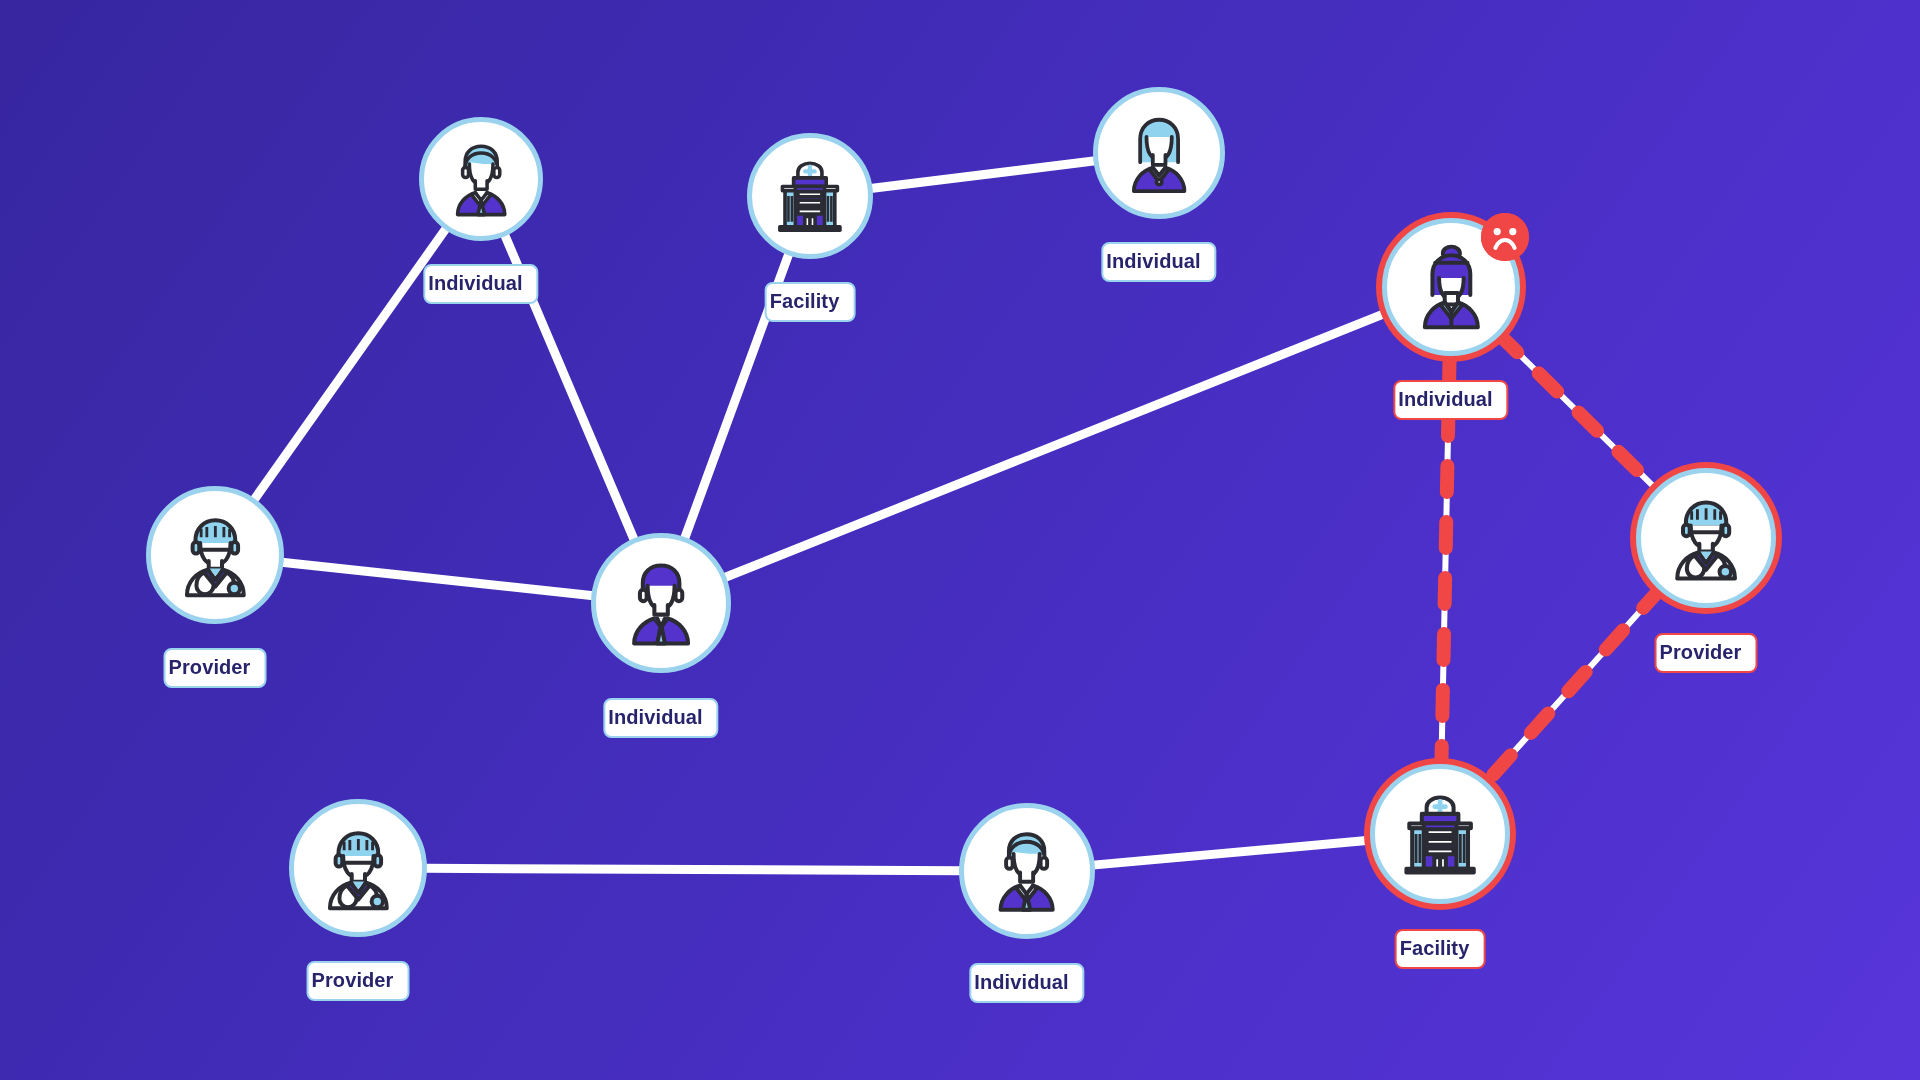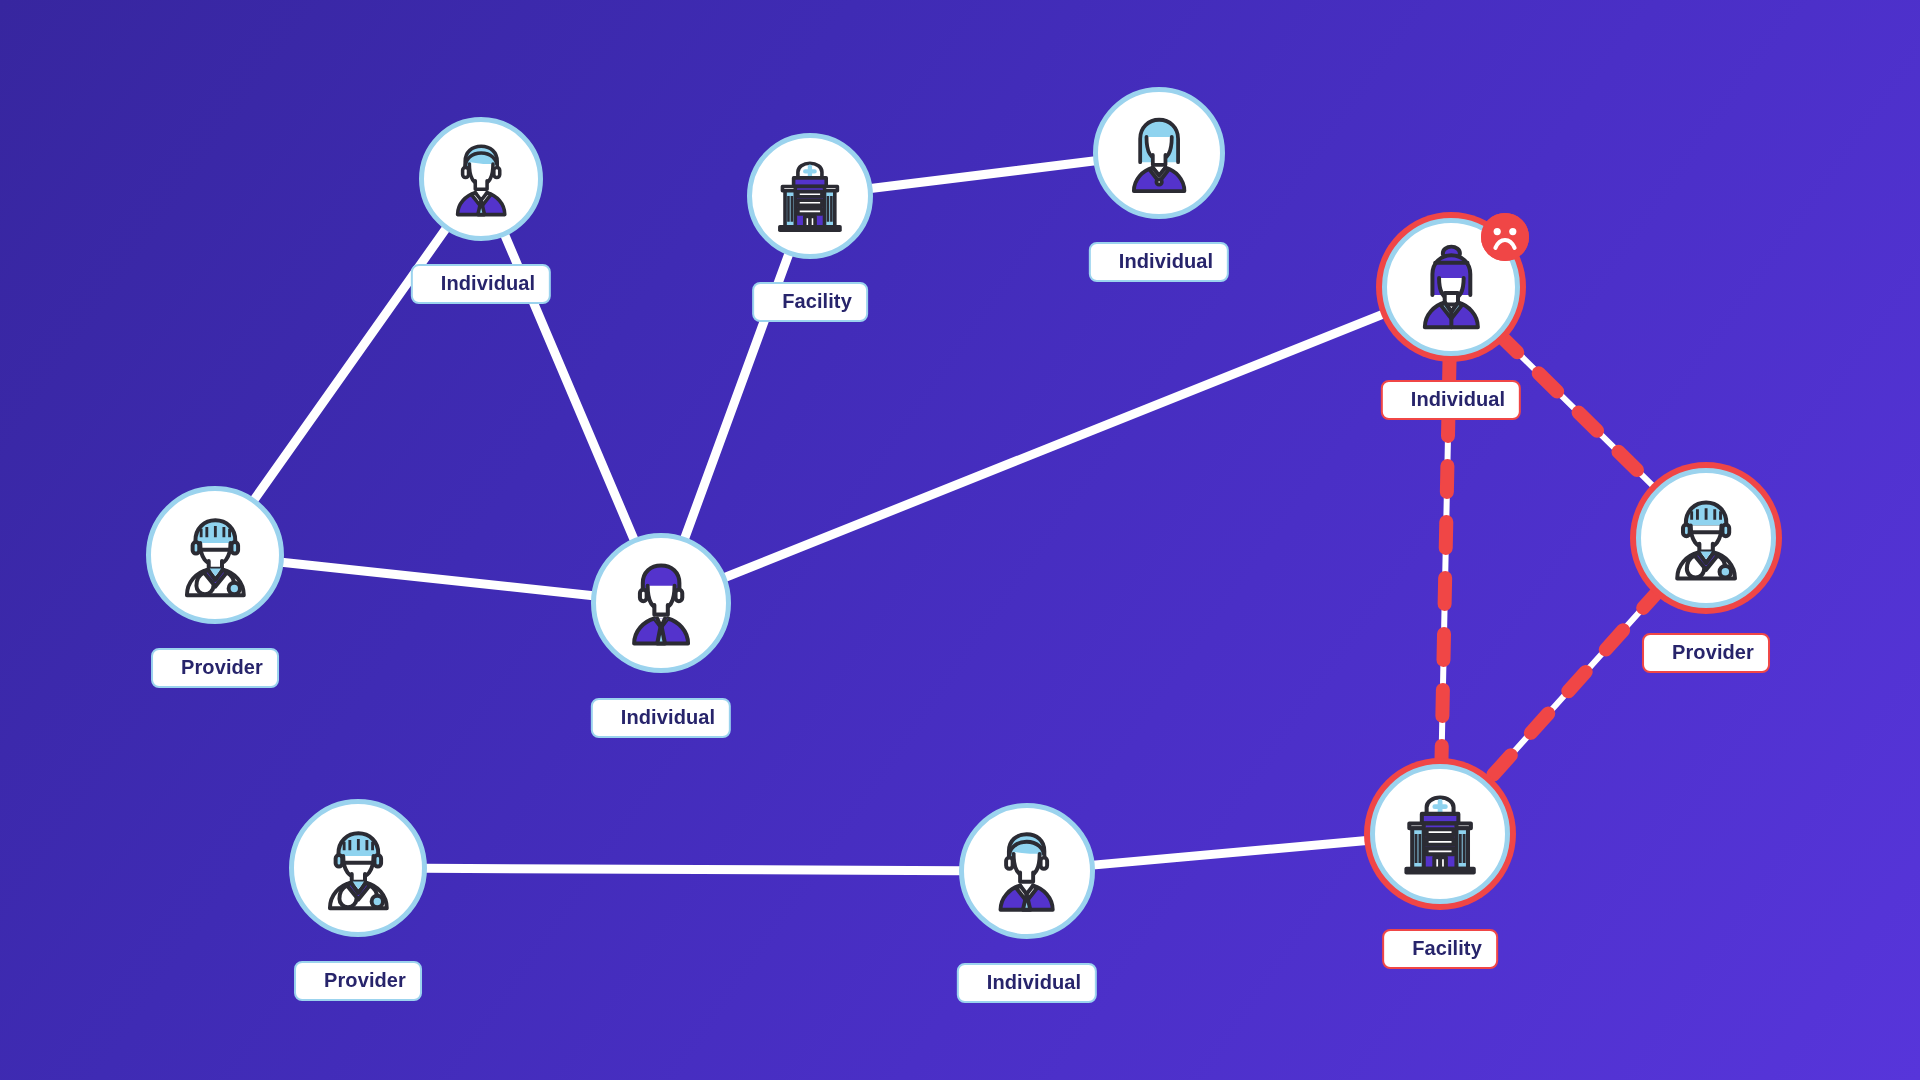--- a/index.html
+++ b/index.html
@@ -66,21 +66,21 @@
     display: block;
   }
 
   .node-label {
     position: absolute;
     left: 50%;
     transform: translateX(-50%);
     box-sizing: border-box;
     background: #ffffff;
     border-radius: 8px;
-    padding: 7px 14px 8px 28px;
+    padding: 7px 14px 8px 3px;
     font-size: 20px;
     font-weight: bold;
     color: #27246b;
     white-space: nowrap;
     letter-spacing: 0.1px;
     line-height: 1.05;
   }
 
   .node-label.normal {
     border: 2px solid #9bd3ee;

